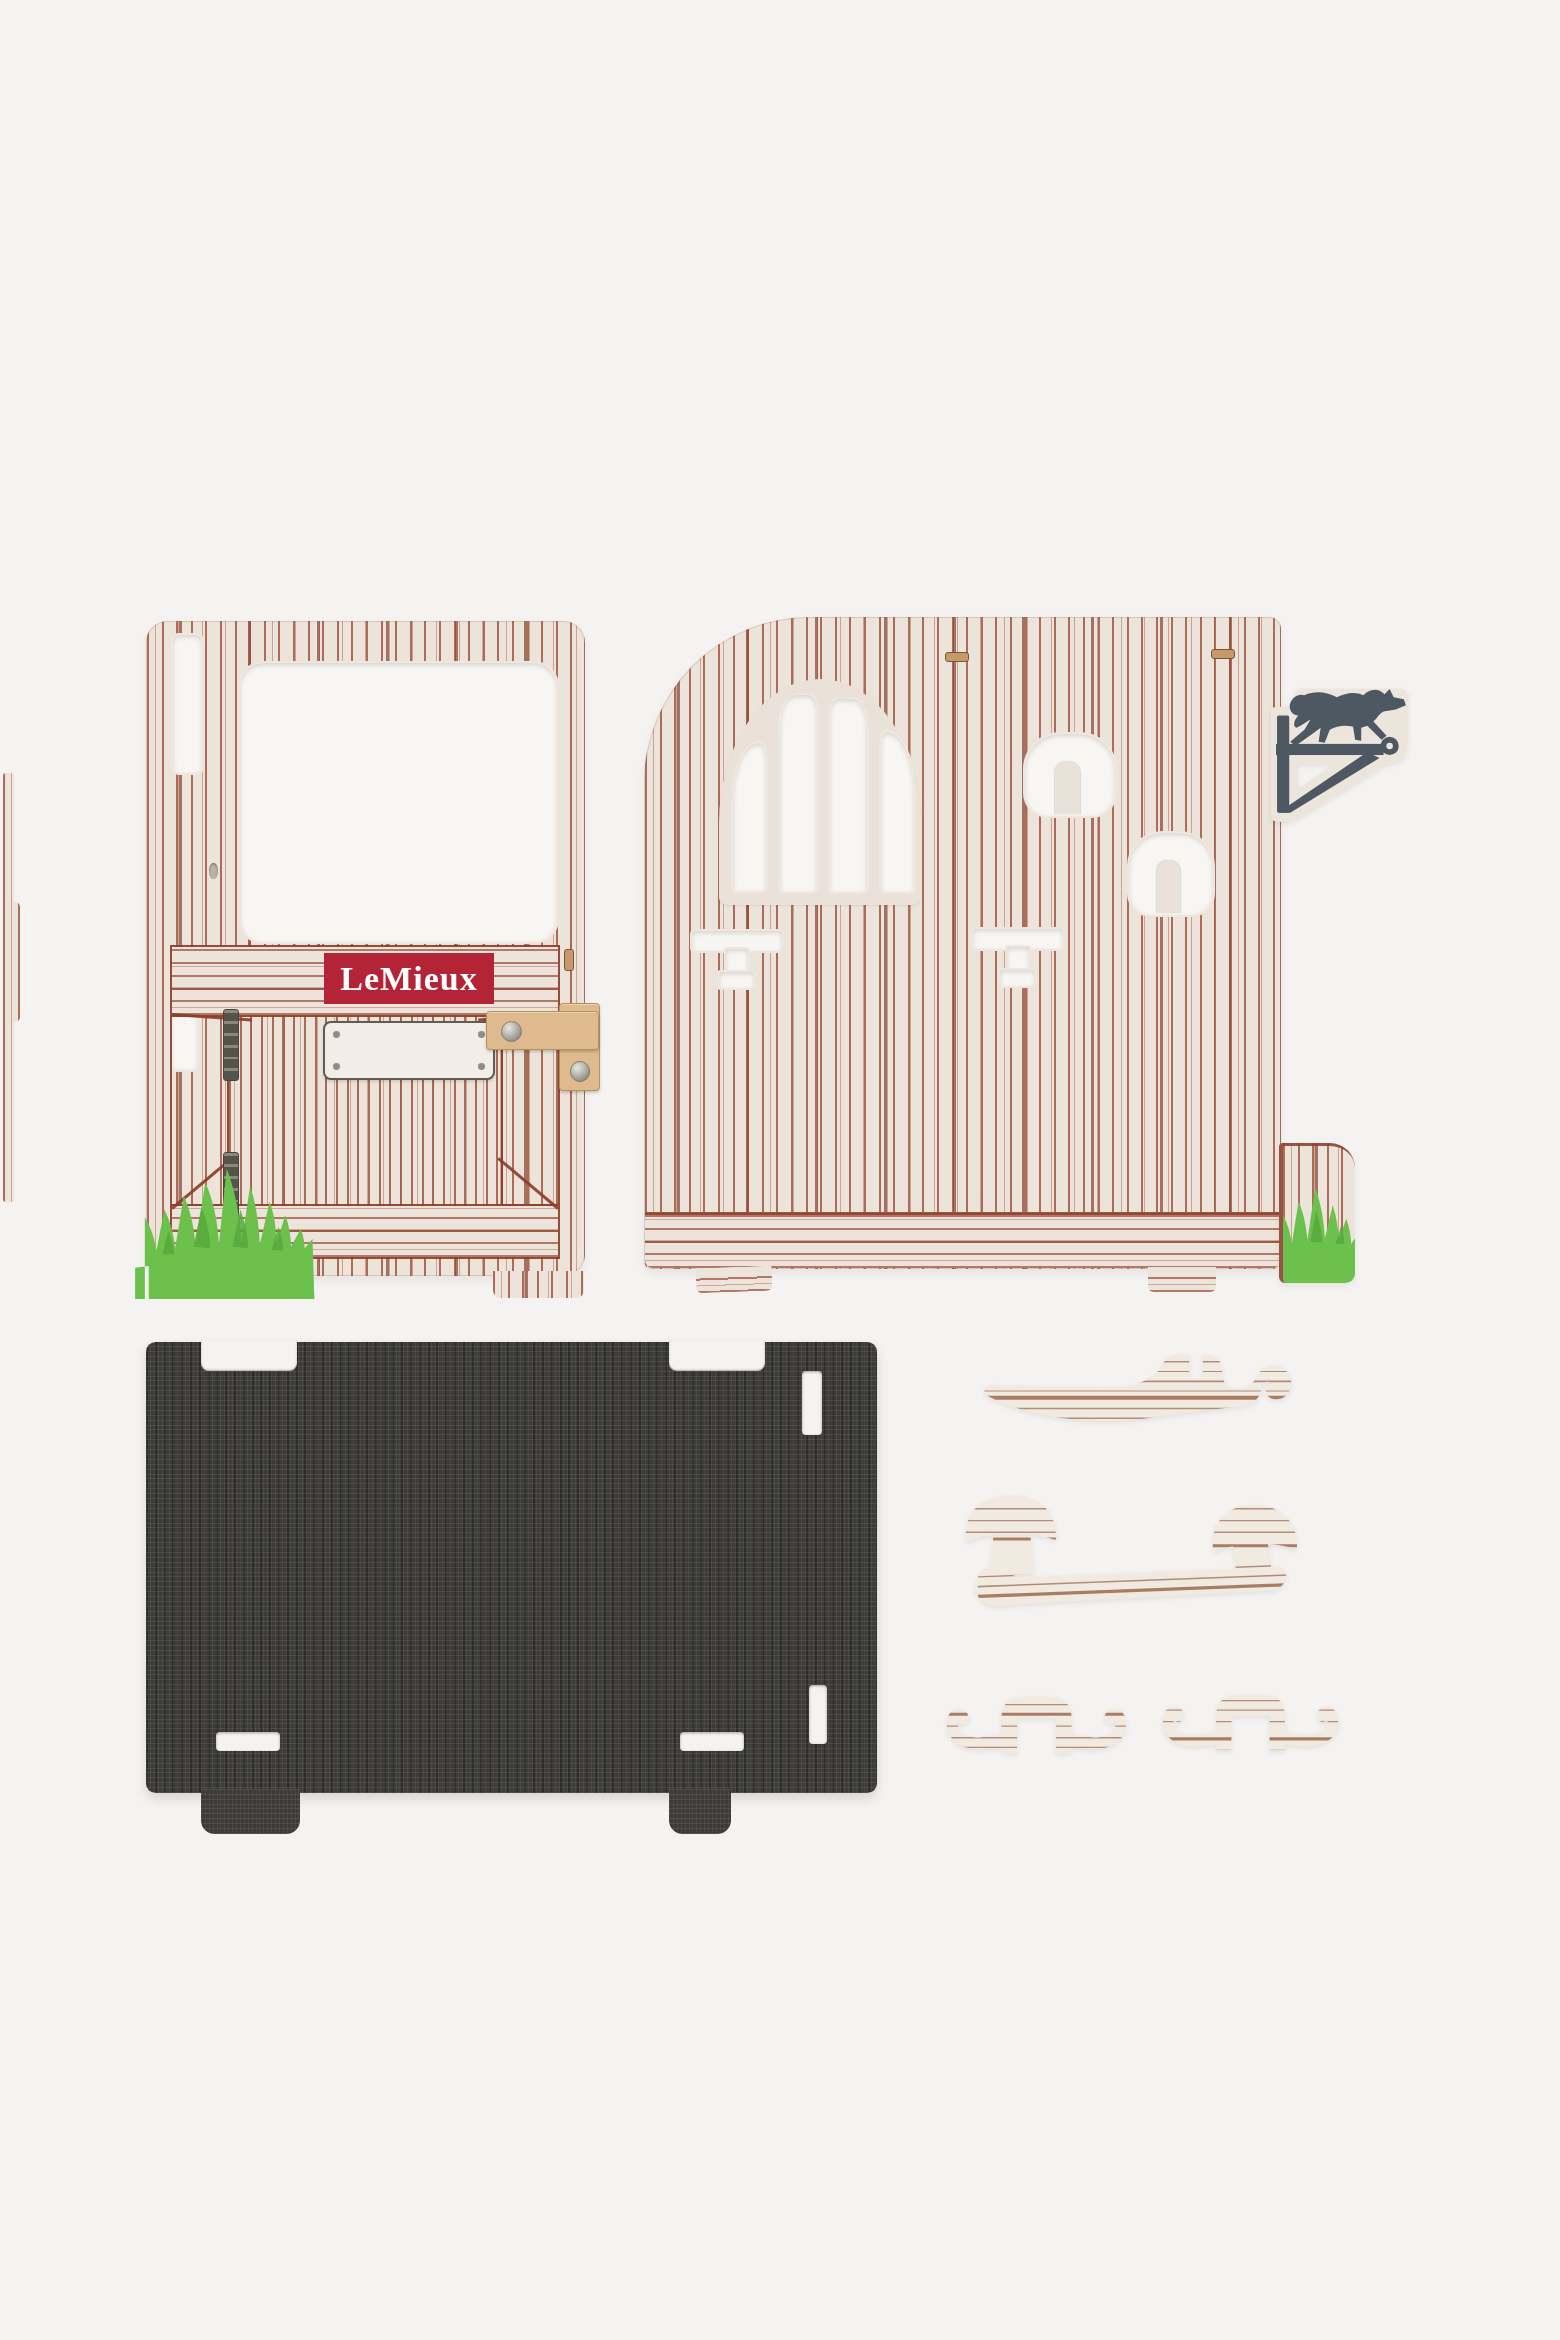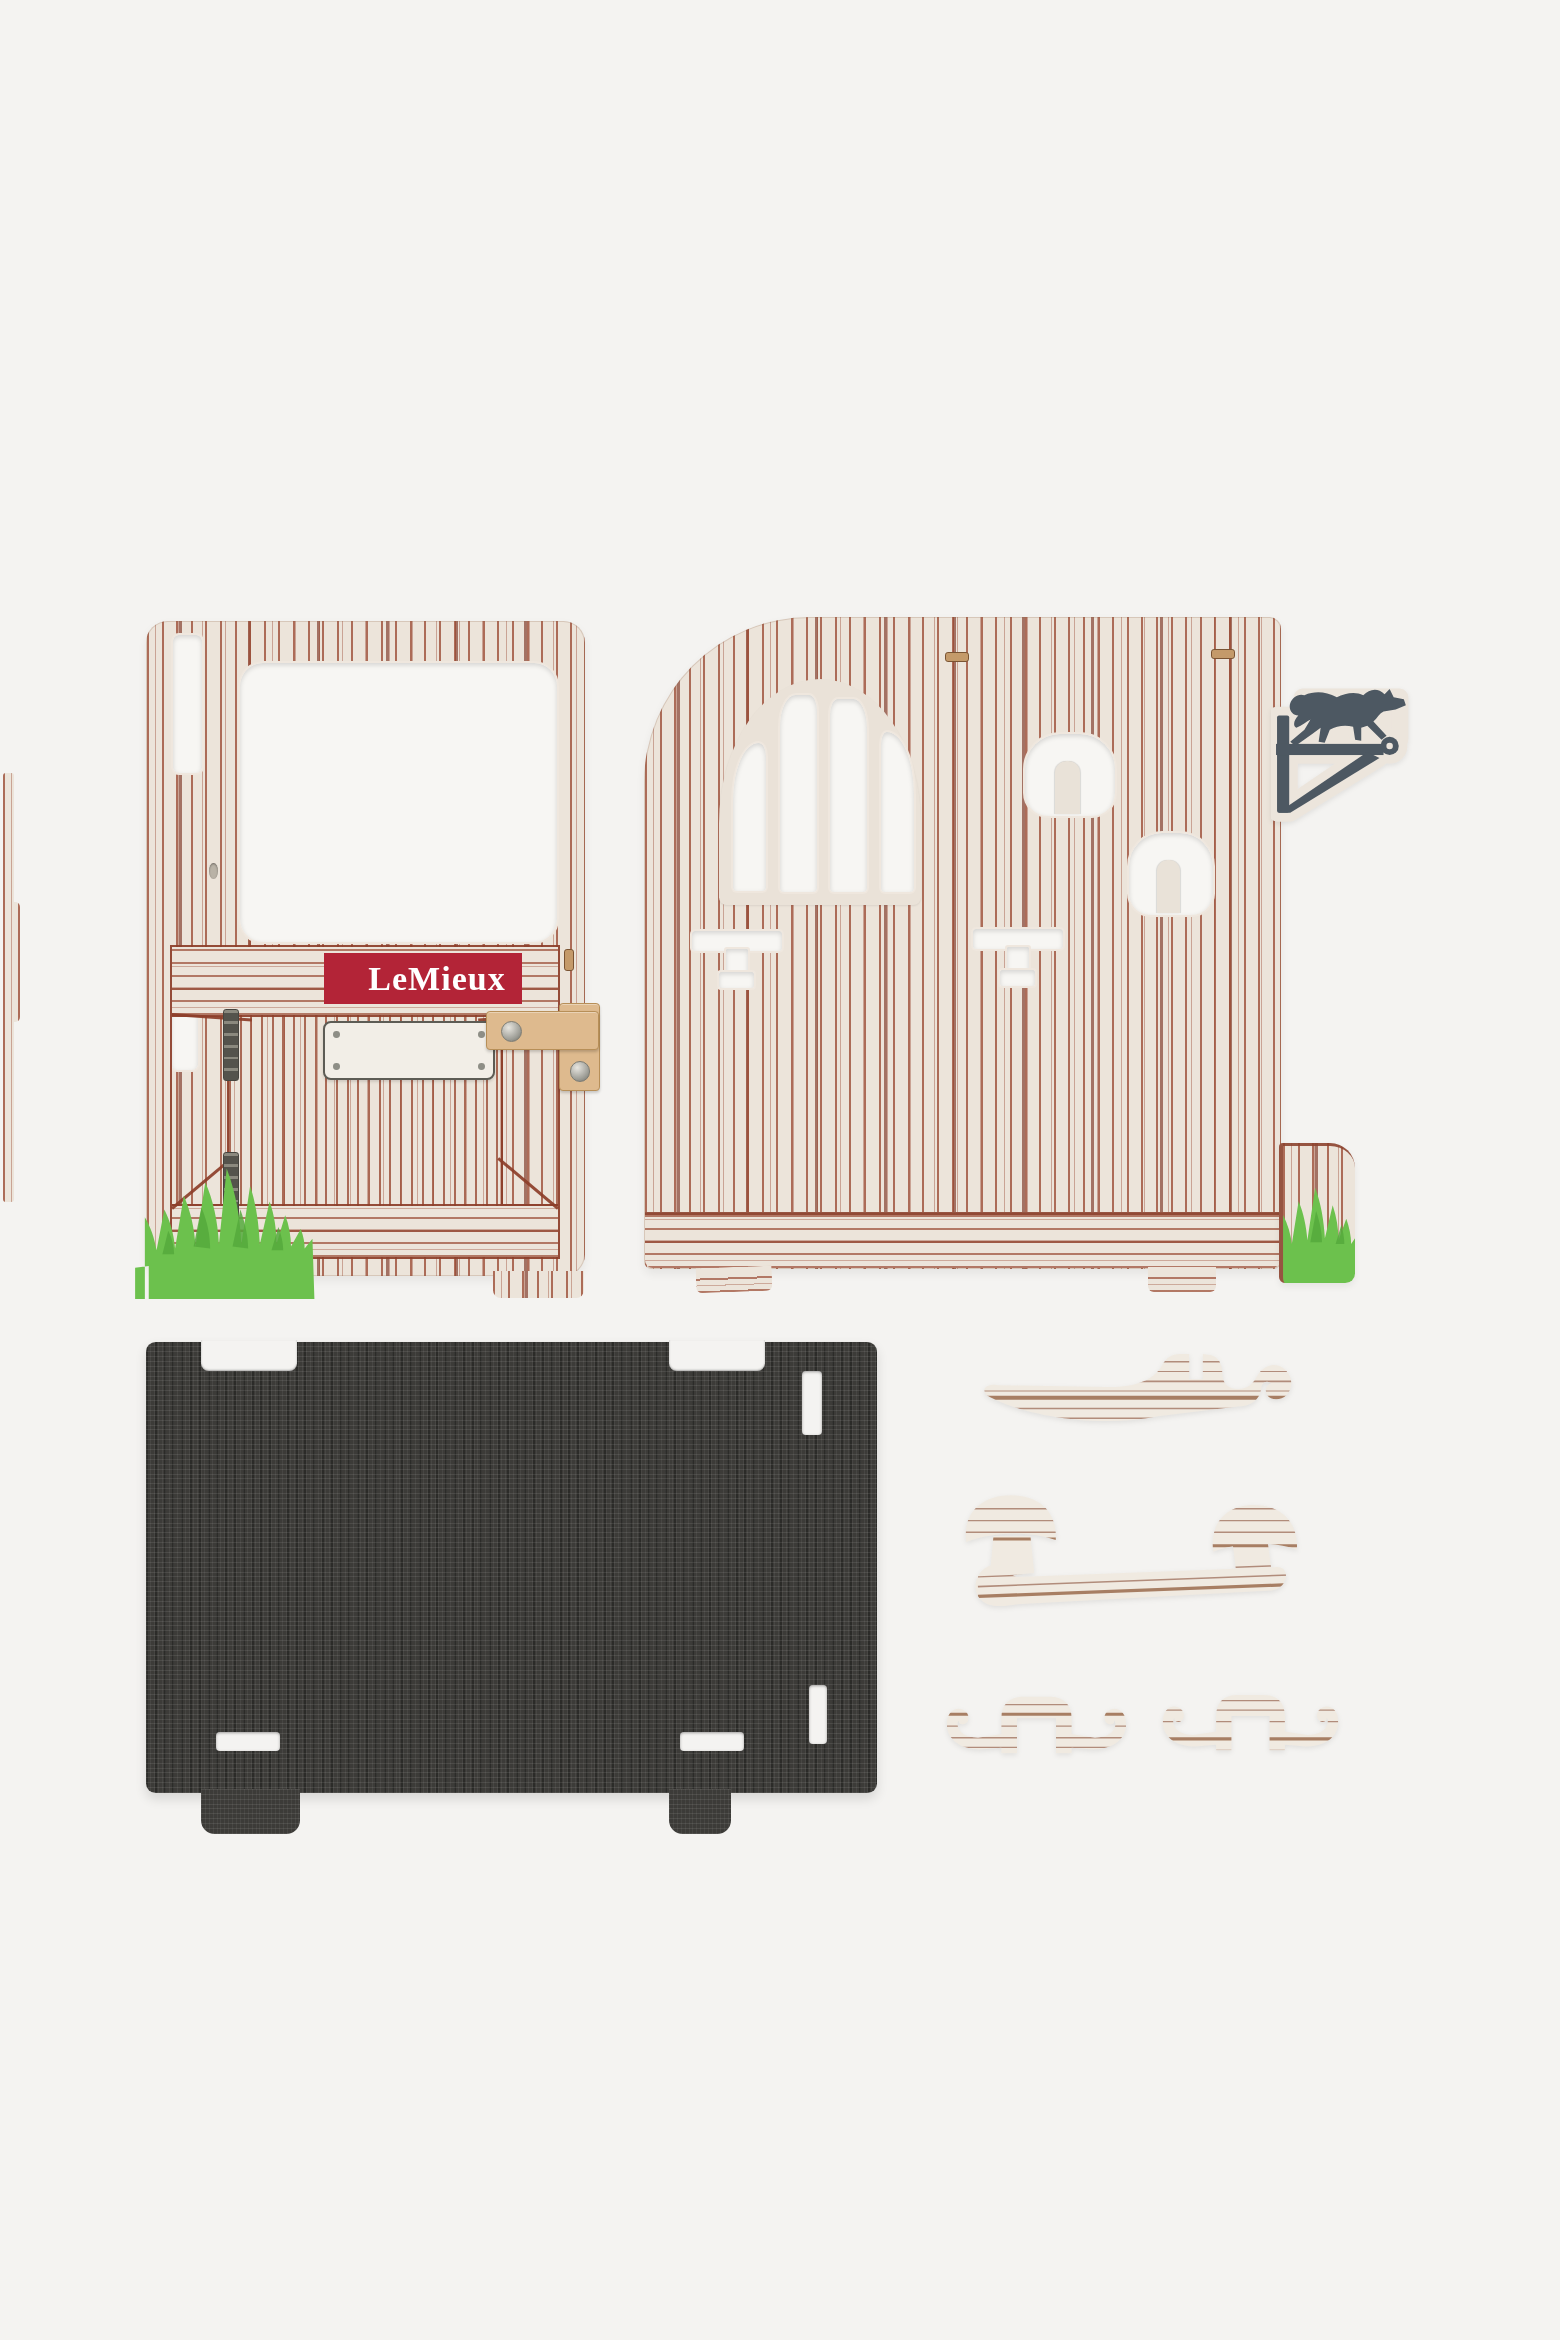--- a/index.html
+++ b/index.html
@@ -20,21 +20,21 @@
     repeating-linear-gradient(0deg, transparent 0 25px, rgba(125,52,36,.6) 25px 27px, transparent 27px 56px);}
   .panel{box-shadow:0 4.9px 9.8px rgba(0,0,0,.06);border:1px solid rgba(140,95,70,.22);}
   
   .cutout{background:#f7f6f3;box-shadow:inset 0 2px 4.9px rgba(0,0,0,.14);
     border:2.9px solid rgba(238,230,220,.95);border-radius:7.8px;}
   .mat-cutout{background:var(--background,#f4f3f1);box-shadow:inset 0 1px 2.9px rgba(0,0,0,.35);border-radius:3.9px;}
   
   .frameline{position:absolute;background:rgba(140,62,41,.92);}
   .brand{display:flex;align-items:center;justify-content:center;
     background:var(--label_red,#b32437);color:var(--label_text,#fff);
-    font-family:"Liberation Serif",serif;font-weight:bold;font-size:34px;letter-spacing:1px;padding-left:28px;}
+    font-family:"Liberation Serif",serif;font-weight:bold;font-size:34px;letter-spacing:1px;}
   .woodpart{background:var(--latch_wood,#deba8e);border:1px solid #b78f58;border-radius:3.9px;
     box-shadow:0 2px 2.9px rgba(0,0,0,.18), inset 0 1px 0 rgba(255,255,255,.35);}
   .screw{position:absolute;border-radius:50%;background:radial-gradient(circle at 35% 30%,#e8e6e0,#9d9d96 65%,#6f6f68);
     border:1px solid #7c7c74;}
   .plate-dot{position:absolute;width:6.8px;height:6.8px;border-radius:50%;background:#8e8e86;}
   .hinge{background:repeating-linear-gradient(0deg,#54534c 0 8.8px,#8b897e 8.8px 11.7px);
     border-radius:2.9px;border:1px solid #46453f;}
   .mat{background-color:var(--mat_charcoal,#3c3b38);background-image:
     repeating-linear-gradient(0deg, rgba(255,255,255,.085) 0 1px, transparent 1px 4.9px),
     repeating-linear-gradient(90deg, rgba(255,255,255,.055) 0 1px, transparent 1px 3.9px),

